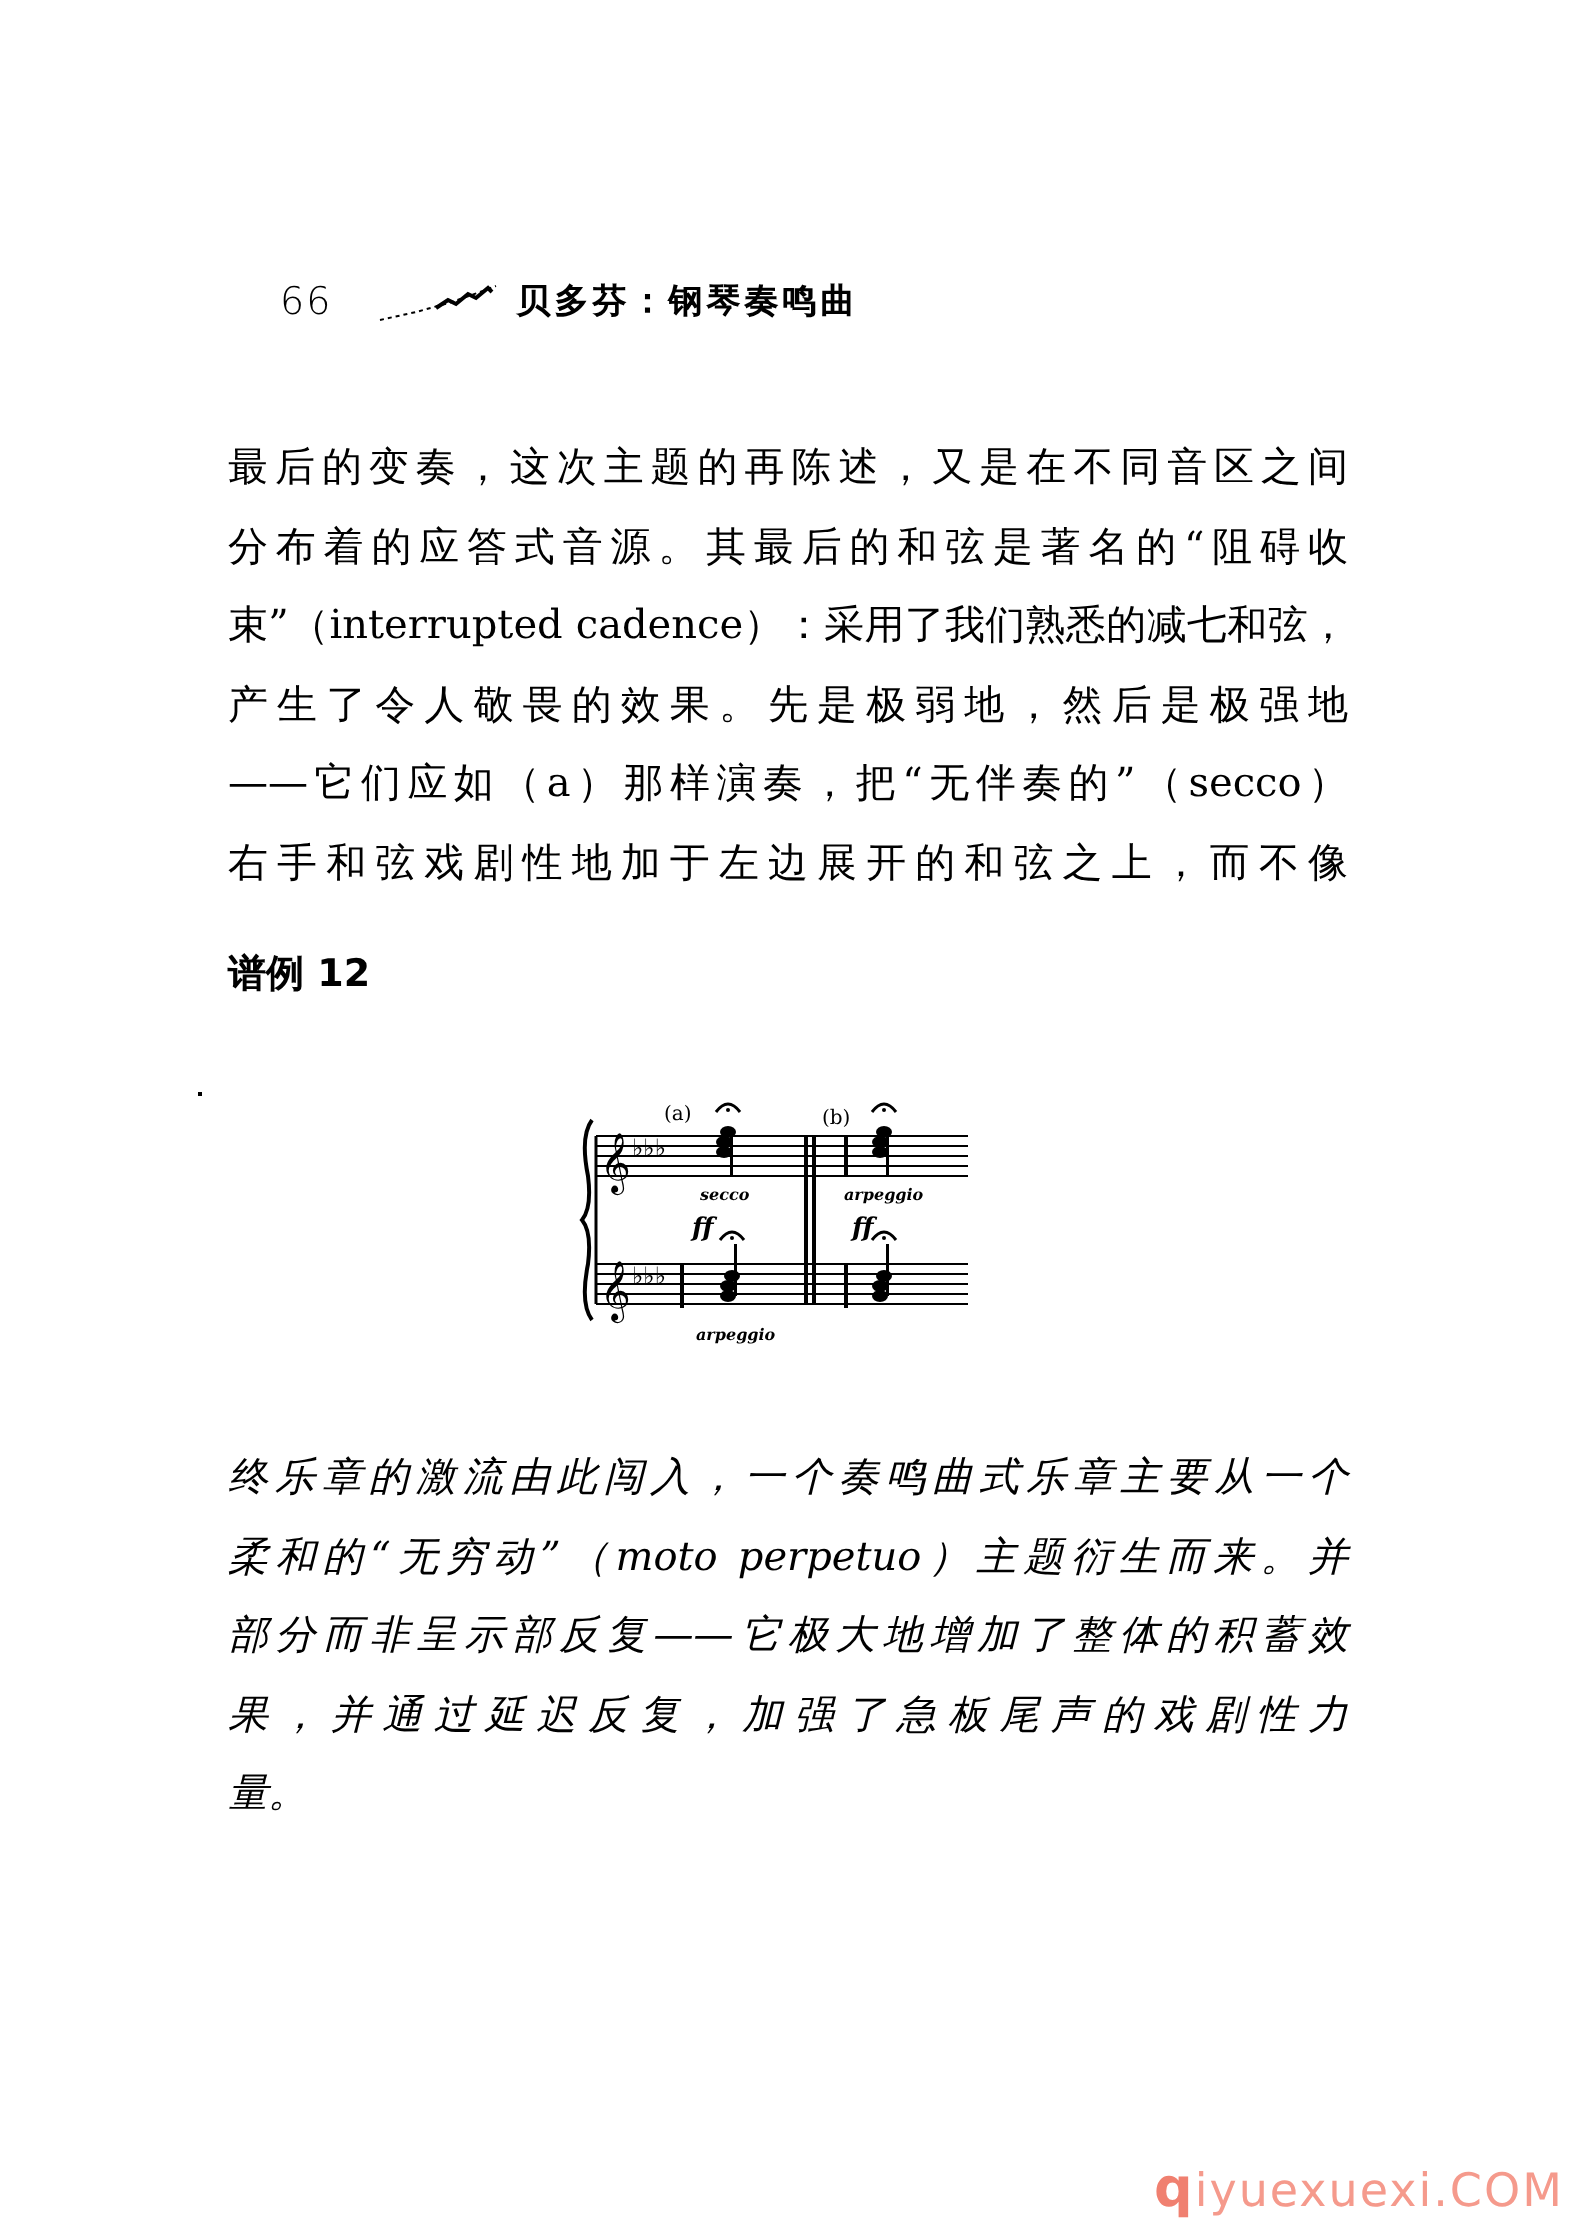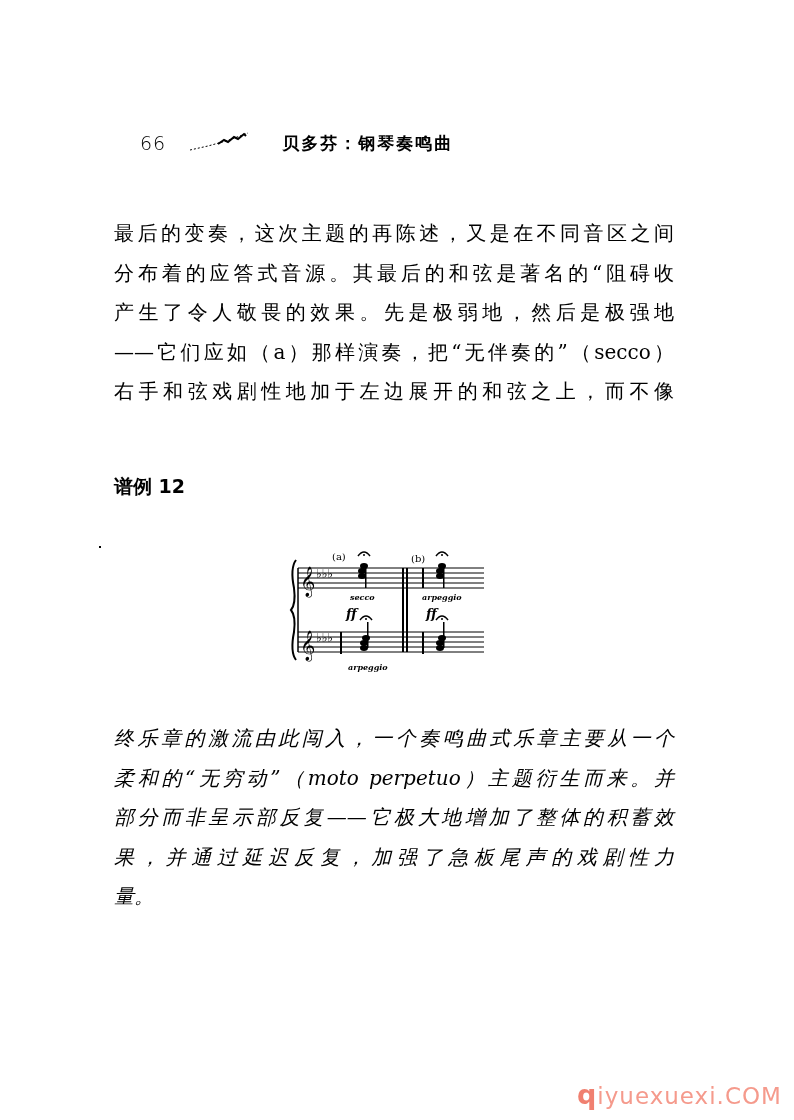--- a/index.html
+++ b/index.html
@@ -1,20 +1,20 @@
 <!DOCTYPE html>
 <html><head>
 <meta charset="utf-8">
 <style>
   html, body { margin: 0; padding: 0; }
   body { width: 794px; height: 1120px; background: #ffffff; position: relative; overflow: hidden; color: #000; }
-  .header { position: absolute; left: 140px; top: 132px; height: 30px; display: flex; align-items: flex-start; }
+  .header { position: absolute; left: 140px; top: 132px; height: 30px; display: flex; align-items: flex-end; }
   .page-num { font-family: "DejaVu Sans", sans-serif; font-size: 19px; font-weight: 300; letter-spacing: 1px; }
   .ornament { margin-left: 22px; width: 62px; height: 20px; }
-  .running-title { margin-left: 32px; font-family: Liberation Mono, monospace; font-weight: bold; font-size: 17px; letter-spacing: 2px; }
+  .running-title { margin-left: 8px; font-family: Liberation Mono, monospace; font-weight: bold; font-size: 17px; letter-spacing: 2px; }
   .body-text { position: absolute; left: 114px; width: 560px; font-family: "DejaVu Serif", serif; font-size: 20px; line-height: 39.5px; text-align: justify; }
   .para1 { top: 214px; }
   .para2 { top: 719px; font-style: italic; }
   .line { display: block; white-space: nowrap; text-align-last: justify; text-align: justify; }
   .line.last { text-align-last: left; }
   .example-label { position: absolute; left: 114px; top: 474px; font-family: "DejaVu Sans", sans-serif; font-weight: bold; font-size: 19px; text-align: right; }
   .score { position: absolute; left: 288px; top: 548px; width: 200px; height: 125px; }
   .stray-dot { position: absolute; left: 99px; top: 546px; width: 2px; height: 2px; background: #000; }
   .watermark { position: absolute; left: 577px; top: 1079px; font-family: "DejaVu Sans", sans-serif; font-size: 23px; color: #f59a8c; letter-spacing: 1px; }
   .watermark .q { font-weight: bold; font-size: 27px; color: #f08070; }
@@ -27,20 +27,21 @@
   <svg class="ornament" viewBox="0 0 62 20">
     <path d="M2 18 L20 14 L38 9 L52 4 L60 1" stroke="#000" stroke-width="1" fill="none" stroke-dasharray="2 2"></path>
     <path d="M30 12 L36 8 L40 10 L46 5 L50 7 L56 2 L58 4" stroke="#000" stroke-width="2" fill="none"></path>
   </svg>
   <span class="running-title">贝多芬：钢琴奏鸣曲</span>
 </div>
 
 <div class="body-text para1">
   <span class="line">最后的变奏，这次主题的再陈述，又是在不同音区之间</span>
   <span class="line">分布着的应答式音源。其最后的和弦是著名的“阻碍收</span>
+  <span class="line">束”（interrupted cadence）：采用了我们熟悉的减七和弦，</span>
   <span class="line">产生了令人敬畏的效果。先是极弱地，然后是极强地</span>
   <span class="line">——它们应如（a）那样演奏，把“无伴奏的”（secco）</span>
   <span class="line">右手和弦戏剧性地加于左边展开的和弦之上，而不像</span>
 </div>
 
 <div class="example-label">谱例 12</div>
 
 <div class="stray-dot"></div>
 
 <svg class="score" viewBox="0 0 200 125">

